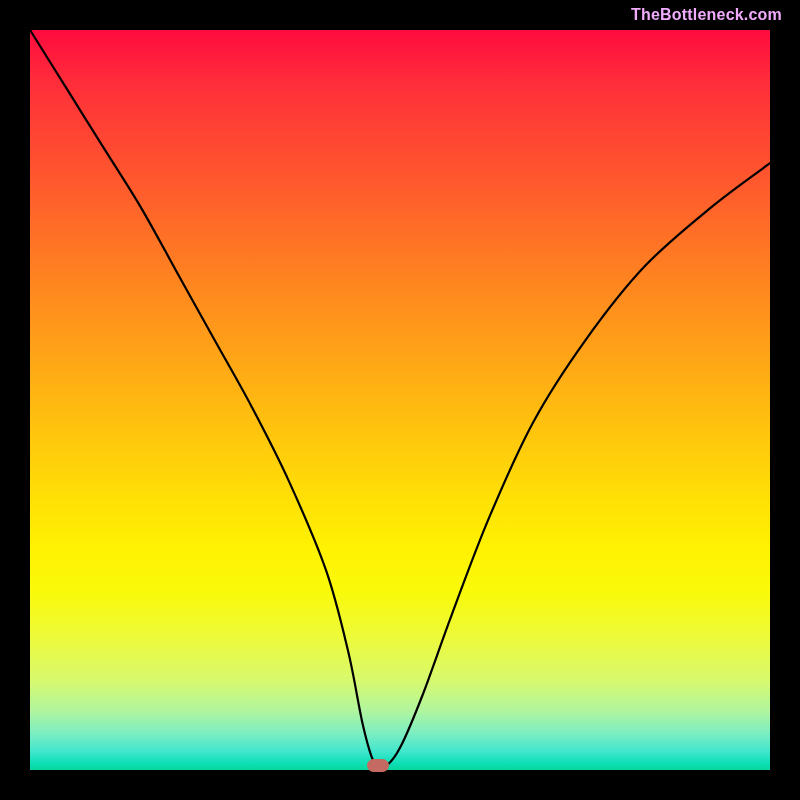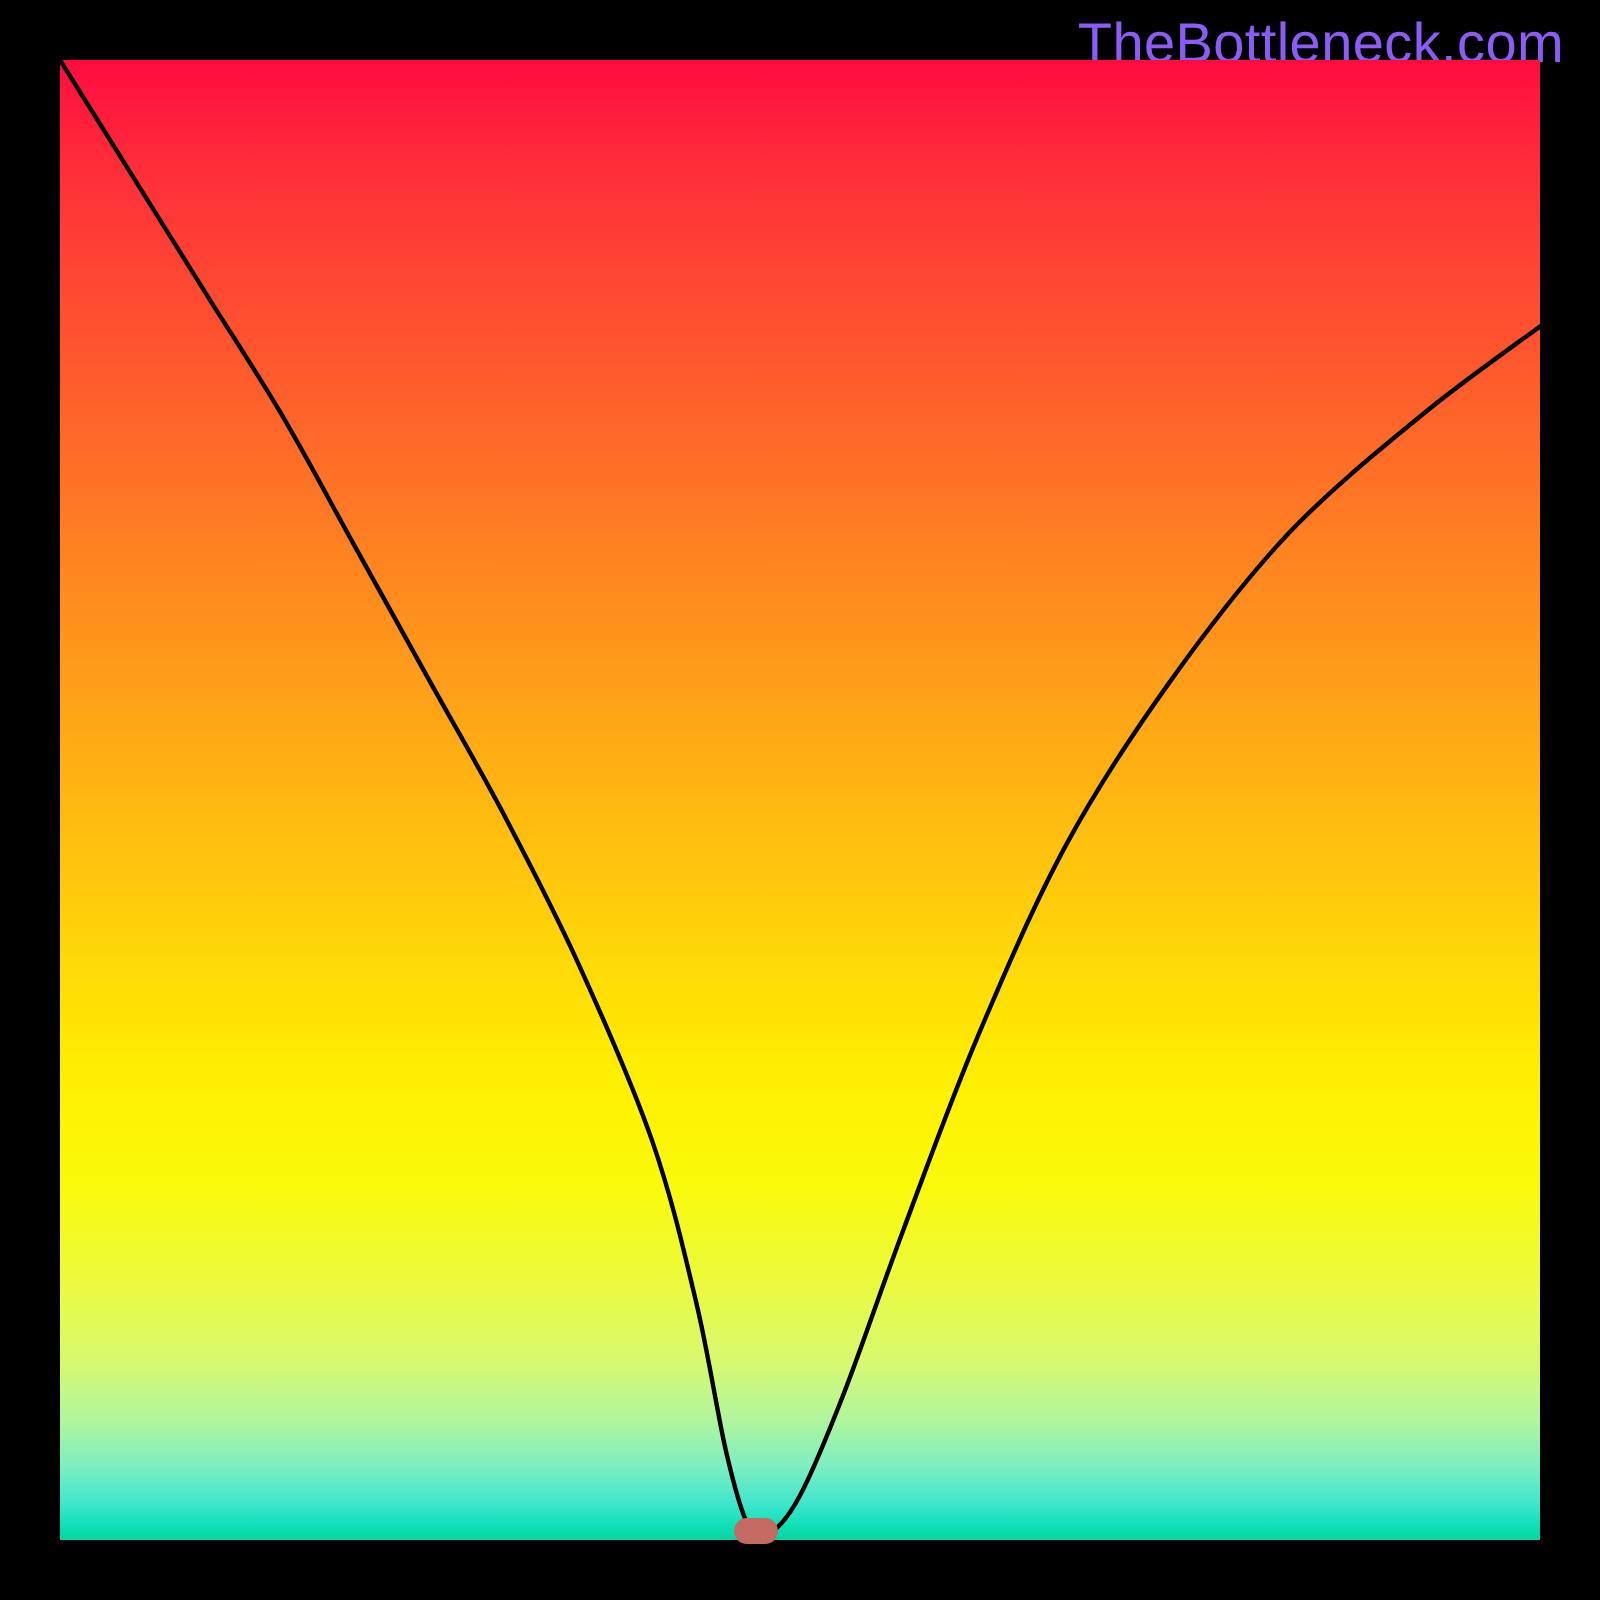--- a/index.html
+++ b/index.html
@@ -42,23 +42,23 @@
       #7deec2 95%,
       #41e6cd 97.5%,
       #0fe0b8 99%,
       #06d69e 100%
     );
   }
   .watermark {
     position: absolute;
     top: 6px;
     right: 18px;
-    color: #8b5cf6;
-    font-size: 28px;
-    font-weight: 400;
+    color: #f0abfc;
+    font-size: 16px;
+    font-weight: 700;
     letter-spacing: 0.2px;
     user-select: none;
   }
   svg.curve {
     position: absolute;
     left: 0;
     top: 0;
     width: 740px;
     height: 740px;
   }

